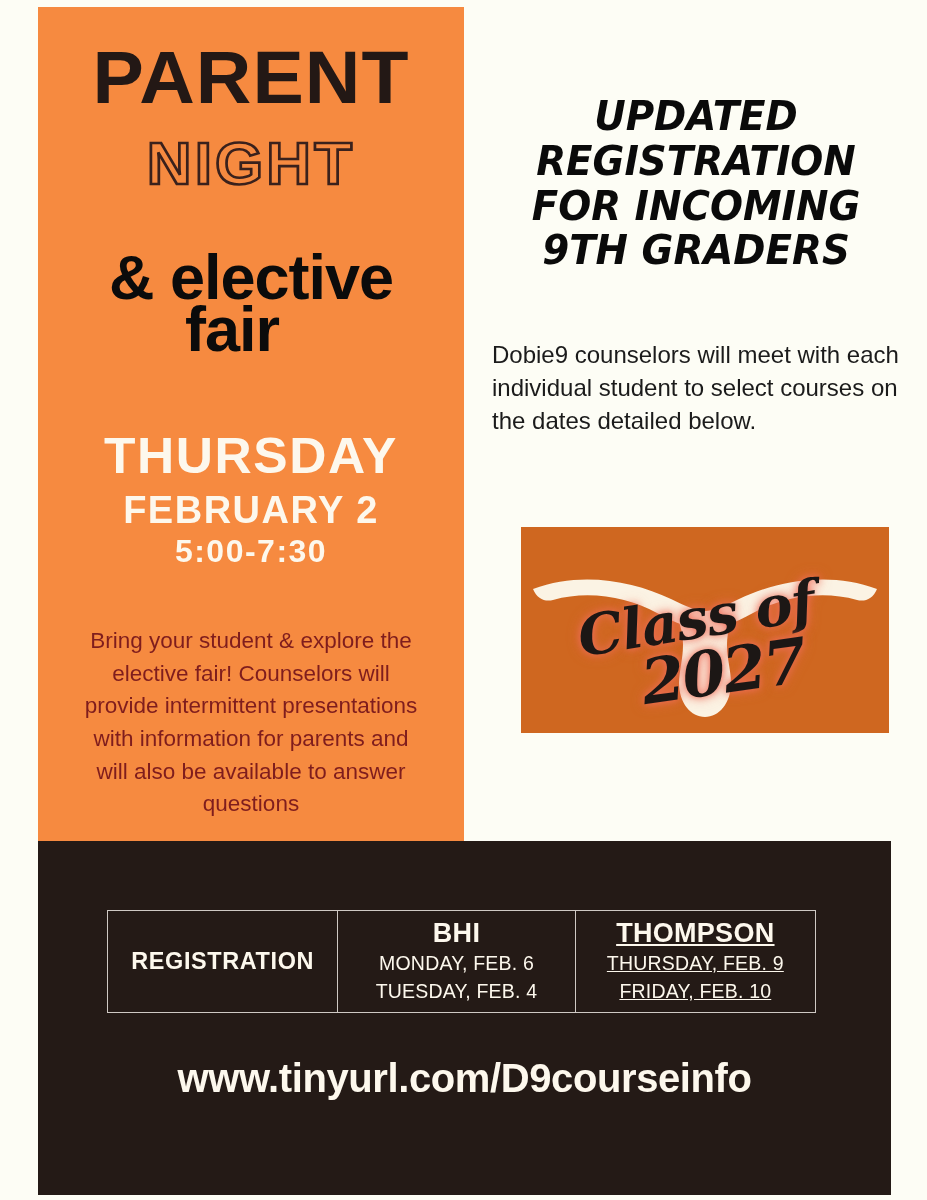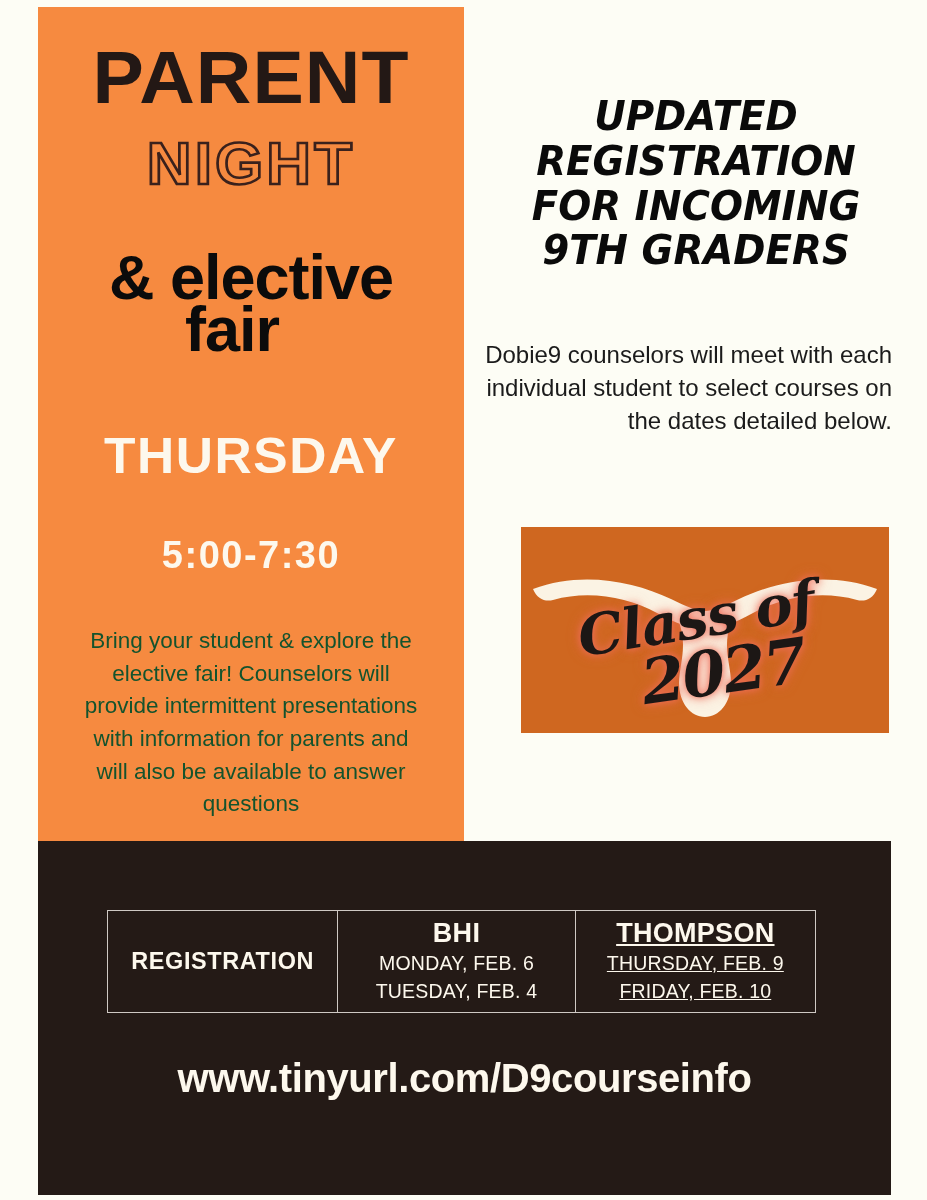--- a/index.html
+++ b/index.html
@@ -111,34 +111,34 @@
     letter-spacing: 1.5px;
     color: #FDF8ED;
   }
   #date-time {
     position: absolute;
     left: 0;
     top: 527px;
     width: 426px;
     text-align: center;
     font-weight: bold;
-    font-size: 38px;
+    font-size: 32px;
     line-height: 1.12;
     letter-spacing: 1.5px;
     color: #FDF8ED;
   }
   #left-body {
     position: absolute;
     left: 40px;
     top: 618px;
     width: 346px;
     text-align: center;
     font-size: 22.5px;
     line-height: 1.45;
-    color: #14532d;
+    color: #7f1d1d;
   }
 
   
   #right-heading {
     position: absolute;
     left: 486px;
     top: 94px;
     width: 420px;
     text-align: center;
     font-family: "DejaVu Sans", sans-serif;
@@ -146,24 +146,24 @@
     font-style: italic;
     font-size: 40px;
     line-height: 1.12;
     letter-spacing: 0px;
     color: #0a0a0a;
     text-transform: uppercase;
     transform: scaleX(0.97);
   }
   #right-body {
     position: absolute;
-    left: 476px;
+    left: 492px;
     top: 339px;
     width: 416px;
-    text-align: right;
+    text-align: left;
     font-size: 24px;
     line-height: 1.37;
     color: #1b1b1b;
   }
 
   
   #class-logo {
     position: absolute;
     left: 521px;
     top: 527px;
@@ -278,20 +278,21 @@
 
 <div id="flyer">
 
   <div id="orange-panel">
     <div id="title-parent">PARENT</div>
     <div id="title-night">NIGHT</div>
     <div id="title-amp-elective">&amp; elective</div>
     <div id="title-fair">fair</div>
 
     <div id="date-day">THURSDAY</div>
+    <div id="date-date">FEBRUARY 2</div>
     <div id="date-time">5:00-7:30</div>
 
     <div id="left-body">Bring your student &amp; explore the elective fair! Counselors will provide intermittent presentations with information for parents and will also be available to answer questions</div>
   </div>
 
   <div id="right-heading">UPDATED REGISTRATION FOR INCOMING 9TH GRADERS</div>
   <div id="right-body">Dobie9 counselors will meet with each individual student to select courses on the dates detailed below.</div>
 
   <div id="class-logo">
     <svg width="368" height="206" viewBox="0 0 368 206">

